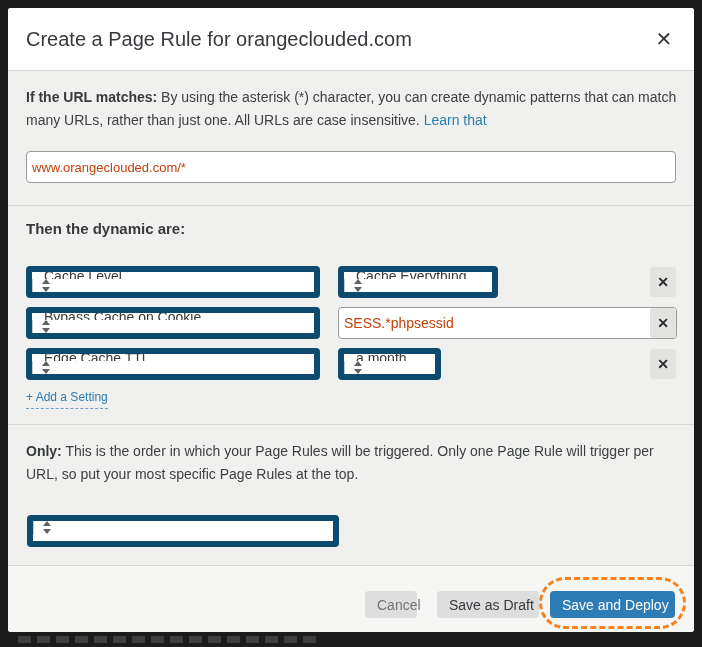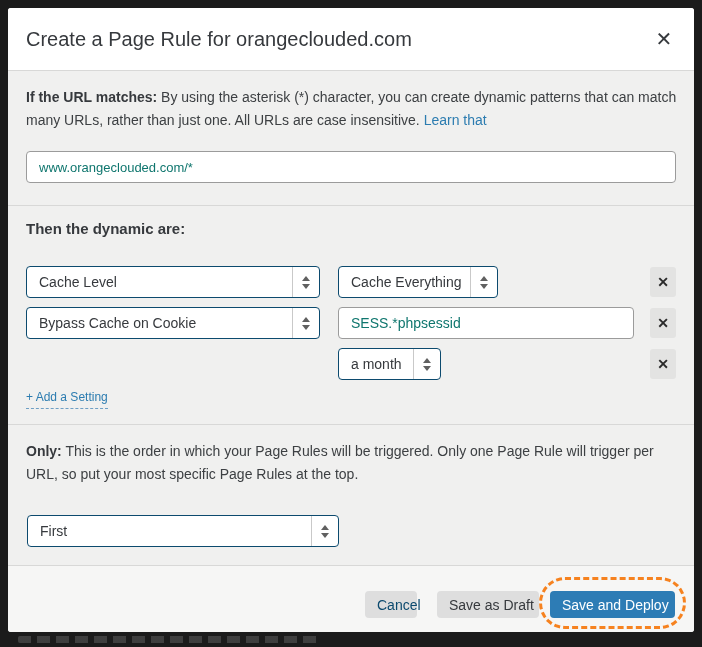--- a/index.html
+++ b/index.html
@@ -45,27 +45,27 @@
   }
   .sec p{
     position:absolute; left:18px; top:15px; width:656px;
     font-size:14px; line-height:23px; color:#3d4043;
   }
   .sec p strong{ font-weight:700; color:#36393d; }
   .inline-link{ color:#2c7cb0; text-decoration:none; cursor:pointer; }
   
   .text-input{
     box-sizing:border-box; background:#fff; border:1px solid #9b9b9b;
-    border-radius:4px; padding:0 12px; color:#0f766e; font-family:inherit;
+    border-radius:4px; padding:0 5px; color:#c2410c; font-family:inherit;
   }
   .url-input{ position:absolute; left:18px; top:80px; width:650px; height:32px; font-size:13px; }
   .sel{
     position:absolute; top:0; height:32px; background:#fff;
-    border:1px solid #0c4a6e; border-radius:4px; box-sizing:border-box;
-    display:flex; align-items:stretch; cursor:pointer;
+    border:6px solid #0c4a6e; border-radius:4px; box-sizing:border-box;
+    display:flex; align-items:stretch; cursor:pointer;flex-direction:column;
   }
   .sel-label{
     flex:1; display:flex; align-items:center; padding:0 12px;
     font-size:14px; color:#36393d; white-space:nowrap; overflow:hidden;
   }
   .sel-arrows{
     width:26px; border-left:1px solid #c9c9c9;
     display:flex; flex-direction:column; align-items:center; justify-content:center; gap:3px;
   }
   .tri-up{ width:0; height:0; border-left:4px solid transparent; border-right:4px solid transparent; border-bottom:5px solid #606060; }
@@ -74,39 +74,39 @@
   .settings-heading{
     position:absolute; left:18px; top:14px;
     font-size:15px; font-weight:700; color:#36393d;
   }
   .srow{ position:absolute; left:18px; width:650px; height:32px; }
   .srow-1{ top:60px; } .srow-2{ top:101px; } .srow-3{ top:142px; }
   .col1{ left:0; width:294px; }
   .col2{ left:312px; }
   .w-cache{ width:160px; }
   .w-month{ width:103px; }
-  .mid-input{ position:absolute; left:312px; top:0; width:296px; height:32px; font-size:14px; }
+  .mid-input{ position:absolute; left:312px; top:0; width:339px; height:32px; font-size:14px; }
   .xbtn{
     position:absolute; left:624px; top:1px; width:26px; height:30px;
     background:#e3e3e2; border:none; border-radius:3px;
     font-size:14px; font-weight:700; color:#2b2b2b; cursor:pointer; font-family:inherit;
   }
   .add-setting{
     position:absolute; left:18px; top:184px; font-size:12px;
     color:#2c7cb0; text-decoration:none; cursor:pointer;
     border-bottom:1px dashed #6f9fc4; padding-bottom:4px;
   }
   .order-select{ left:19px; top:90px; width:312px; }
   
   .btn{
     position:absolute; top:25px; height:27px; border:none; border-radius:4px;
     font-size:14px; font-family:inherit; cursor:pointer; box-sizing:border-box;
     padding:0 12px; white-space:nowrap;
   }
-  .btn-cancel{ left:357px; width:52px; background:#dedede; color:#0c4a6e; }
+  .btn-cancel{ left:357px; width:52px; background:#dedede; color:#737373; }
   .btn-draft{ left:429px; width:102px; background:#dedede; color:#36393d; }
   .btn-deploy{ left:542px; width:125px; background:#2d7cb5; color:#ffffff; }
   .annotation{
     position:absolute; left:531px; top:11px; width:147px; height:52px;
     border:3px dashed #f6821f; border-radius:27px;
     box-sizing:border-box; pointer-events:none;
   }
 </style>
 </head>
 <body>
@@ -152,37 +152,43 @@
         <span class="sel-arrows">
             <i class="tri-up"></i>
             <i class="tri-down"></i>
           </span>
       </div>
       <input class="text-input mid-input" type="text" value="SESS.*phpsessid" style="">
       <button class="xbtn">✕</button>
     </div>
 
     <div class="srow srow-3">
+      <div class="sel col1">
+        <span class="sel-label">Edge Cache TTL</span>
+        <span class="sel-arrows">
+            <i class="tri-up"></i>
+            <i class="tri-down"></i>
+          </span>
+      </div>
       <div class="sel col2 w-month">
         <span class="sel-label">a month</span>
         <span class="sel-arrows">
             <i class="tri-up"></i>
             <i class="tri-down"></i>
           </span>
       </div>
       <button class="xbtn">✕</button>
     </div>
 
     <a class="add-setting">+ Add a Setting</a>
   </section>
 
   <section class="sec order-sec">
     <p><strong>Only:</strong> <span>This is the order in which your Page Rules will be triggered. Only one Page Rule will trigger per URL, so put your most specific Page Rules at the top.</span></p>
     <div class="sel order-select">
-      <span class="sel-label">First</span>
       <span class="sel-arrows">
           <i class="tri-up"></i>
           <i class="tri-down"></i>
         </span>
     </div>
   </section>
 
   <footer class="modal-footer">
     <button class="btn btn-cancel">Cancel</button>
     <button class="btn btn-draft">Save as Draft</button>

